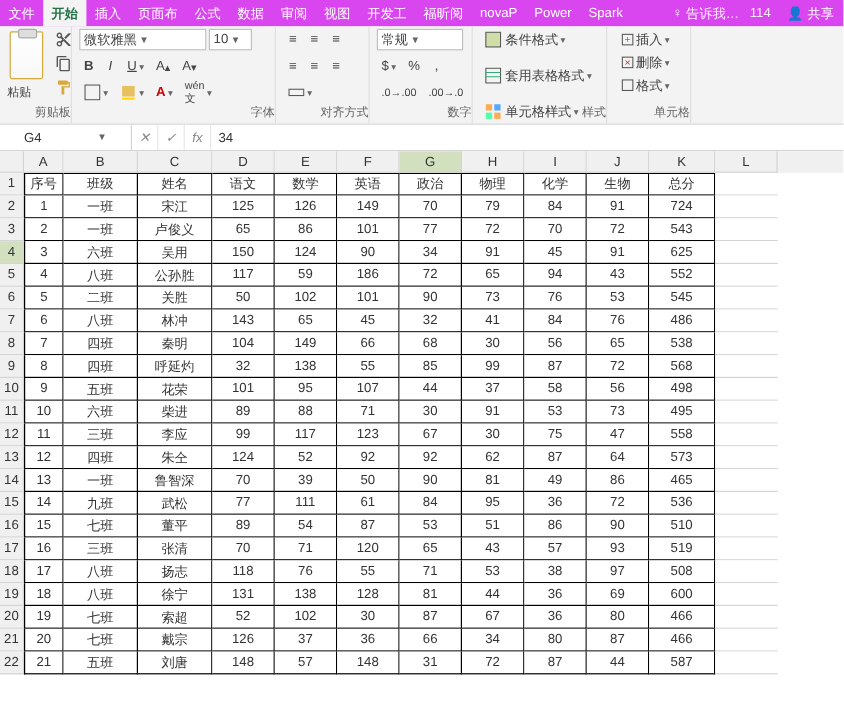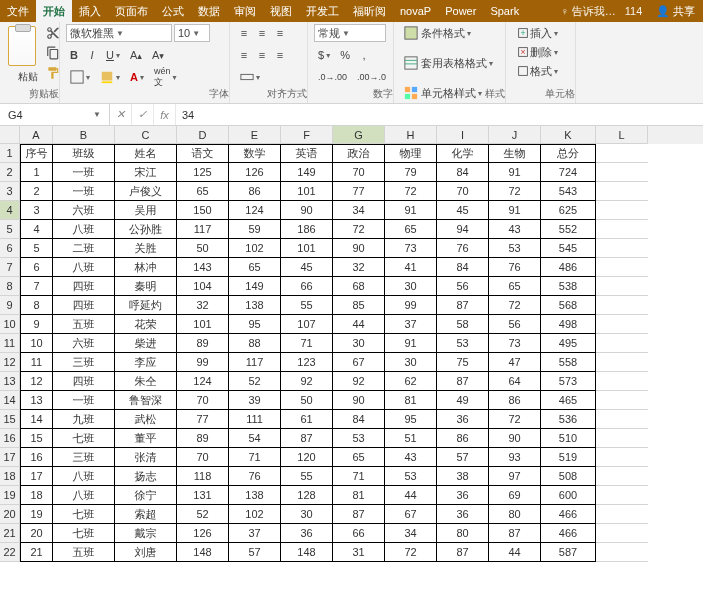--- a/index.html
+++ b/index.html
@@ -1,33 +1,33 @@
 <!DOCTYPE html>
 <html><head>
 <meta charset="utf-8">
 <style>
 *{margin:0;padding:0;box-sizing:border-box;font-family:"Microsoft YaHei",Arial,sans-serif}
 body{background:#fff;width:703px;height:593px;overflow:hidden;font-size:11px;color:#333}
-.ribbon-tabs{display:flex;background:#a16207;color:#fff;height:22px;align-items:center;font-size:11px}
+.ribbon-tabs{display:flex;background:#d946ef;color:#fff;height:22px;align-items:center;font-size:11px}
 .ribbon-tabs .tab{padding:0 7px;height:100%;display:flex;align-items:center;cursor:pointer}
 .ribbon-tabs .tab.active{background:#f3f3f3;color:#217346;font-weight:bold}
 .ribbon-tabs .tell{margin-left:auto;display:flex;align-items:center;gap:3px;padding:0 6px;opacity:.9}
 .ribbon-tabs .share{padding:0 8px;display:flex;align-items:center;gap:3px}
 .ribbon{background:#f3f3f3;border-bottom:1px solid #d4d4d4;height:82px;display:flex;font-size:11px;color:#444}
 .group{border-right:1px solid #e0e0e0;padding:2px 6px 0;display:flex;flex-direction:column;position:relative}
 .group-label{text-align:right;font-size:10px;color:#666;position:absolute;bottom:2px;left:0;right:0}
 .group-body{flex:1;display:flex;align-items:flex-start;gap:4px}
 .clipboard-icon{width:28px;height:40px;background:linear-gradient(#fff,#f8f8f8);border:1px solid #d8a83a;border-radius:2px;position:relative;margin:2px}
 .clipboard-icon::before{content:"";position:absolute;top:-3px;left:6px;width:14px;height:6px;border:1px solid #aaa;background:#ddd;border-radius:2px}
 .font-row{display:flex;gap:2px;align-items:flex-start;margin-bottom:2px}
 .combo{border:1px solid #c0c0c0;background:#fff;height:18px;font-size:11px;padding:0 3px;display:flex;align-items:center}
 .btn{border:1px solid transparent;padding:1px 3px;cursor:pointer;display:inline-flex;align-items:center;justify-content:center;min-width:16px;height:18px}
 .col{display:flex;flex-direction:column;gap:2px}
 .namebox-row{display:flex;border-bottom:1px solid #d4d4d4;background:#fff;height:22px;align-items:center}
-.namebox{width:110px;border-right:1px solid #d4d4d4;padding:0 8px;height:100%;display:flex;align-items:center;font-size:11px}
+.namebox{width:110px;border-right:1px solid #d4d4d4;padding:0 20px;height:100%;display:flex;align-items:center;font-size:11px}
 .fx-area{display:flex;align-items:center;height:100%;flex:1}
 .fx-btn{width:22px;text-align:center;color:#888;font-style:italic;height:100%;display:flex;align-items:center;justify-content:center;border-right:1px solid #e8e8e8}
 .fx-input{padding:0 6px;font-size:11px}
 .grid-wrap{position:relative;height:467px;overflow:auto}
 .col-headers{display:flex;position:sticky;top:0;background:#f0f0f0;z-index:2}
 .ch,.rh,.corner{border:1px solid #d4d4d4;border-top:none;border-left:none;background:#f0f0f0;font-size:11px;display:flex;align-items:center;justify-content:center;color:#333}
 .corner{width:20px;height:18px}
 .ch{height:18px}
 .rh{width:20px;height:19px}
 .row{display:flex}
@@ -60,21 +60,21 @@
       <span>♀</span>
       <span>告诉我…</span>
       <span style="margin-left:6px">114</span>
     </div>
     <div class="share"><span>👤</span>共享</div>
   </div>
 
 <div class="ribbon">
   <div class="group" style="width:60px">
     <div class="group-body">
-      <div class="col" style="align-items:flex-end">
+      <div class="col" style="align-items:flex-start">
         <div class="clipboard-icon"></div>
         <div style="font-size:10px">粘贴</div>
       </div>
       <div class="col">
         <span class="btn">
             <svg viewBox="0 0 24 24">
               <path fill="#555" d="M9.64 7.64c.23-.5.36-1.05.36-1.64 0-2.21-1.79-4-4-4S2 3.79 2 6s1.79 4 4 4c.59 0 1.14-.13 1.64-.36L10 12l-2.36 2.36C7.14 14.13 6.59 14 6 14c-2.21 0-4 1.79-4 4s1.79 4 4 4 4-1.79 4-4c0-.59-.13-1.14-.36-1.64L12 14l7 7h3v-1L9.64 7.64zM6 8c-1.1 0-2-.89-2-2s.9-2 2-2 2 .89 2 2-.9 2-2 2zm0 12c-1.1 0-2-.89-2-2s.9-2 2-2 2 .89 2 2-.9 2-2 2zm6-7.5c-.28 0-.5-.22-.5-.5s.22-.5.5-.5.5.22.5.5-.22.5-.5.5zM19 3l-6 6 2 2 7-7V3z"></path>
             </svg>
           </span>
         <span class="btn">

